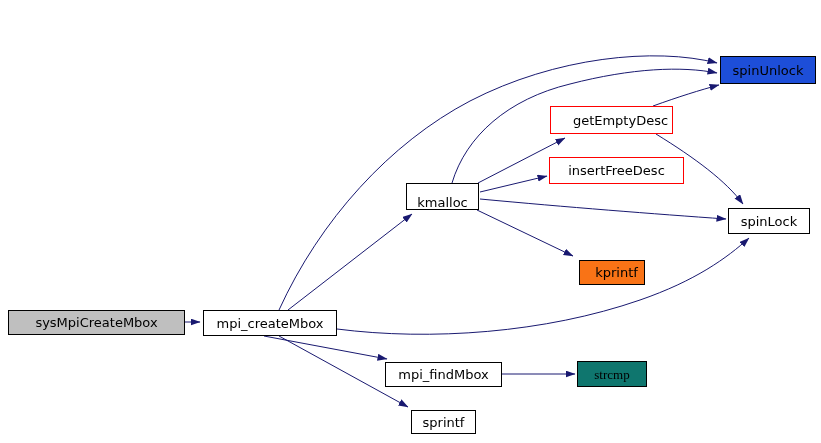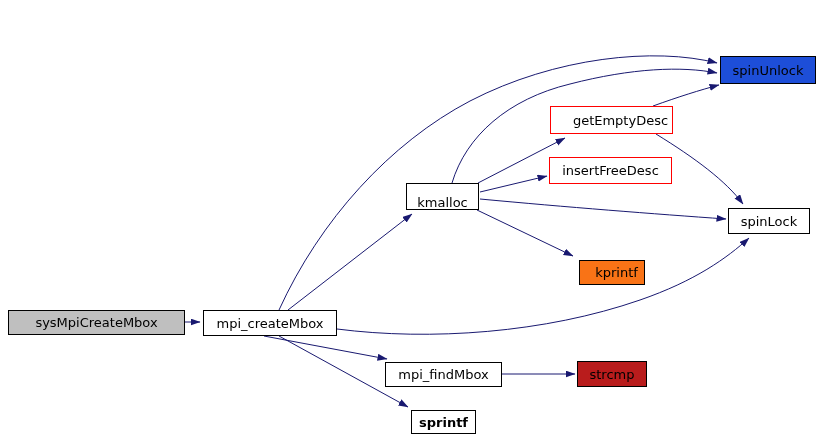--- a/index.html
+++ b/index.html
@@ -73,35 +73,35 @@
       </div>
       <div class="graph-node" style="left: 203px; top: 310px; width: 134px; height: 26px; background: rgb(255, 255, 255); border-color: rgb(0, 0, 0);">
         <span>mpi_createMbox</span>
       </div>
       <div class="graph-node" style="left: 406px; top: 183px; width: 73px; height: 27px; background: rgb(255, 255, 255); border-color: rgb(0, 0, 0); align-items: flex-end;">
         <span>kmalloc</span>
       </div>
       <div class="graph-node" style="left: 550px; top: 106px; width: 123px; height: 28px; background: rgb(255, 255, 255); border-color: rgb(255, 0, 0); padding-left: 18px;">
         <span>getEmptyDesc</span>
       </div>
-      <div class="graph-node" style="left: 549px; top: 157px; width: 123px; height: 27px; background: rgb(255, 255, 255); border-color: rgb(255, 0, 0);">
+      <div class="graph-node" style="left: 549px; top: 157px; width: 135px; height: 27px; background: rgb(255, 255, 255); border-color: rgb(255, 0, 0);">
         <span>insertFreeDesc</span>
       </div>
       <div class="graph-node" style="left: 720px; top: 56px; width: 96px; height: 28px; background: #1d4ed8; border-color: rgb(0, 0, 0);">
         <span>spinUnlock</span>
       </div>
       <div class="graph-node" style="left: 728px; top: 208px; width: 82px; height: 26px; background: rgb(255, 255, 255); border-color: rgb(0, 0, 0);">
         <span>spinLock</span>
       </div>
       <div class="graph-node" style="left: 579px; top: 260px; width: 66px; height: 25px; background: #f97316; border-color: rgb(0, 0, 0); padding-left: 9px;">
         <span>kprintf</span>
       </div>
       <div class="graph-node" style="left: 385px; top: 362px; width: 117px; height: 25px; background: rgb(255, 255, 255); border-color: rgb(0, 0, 0);">
         <span>mpi_findMbox</span>
       </div>
-      <div class="graph-node" style="left: 577px; top: 361px; width: 70px; height: 26px; background: #b91c1c; border-color: rgb(0, 0, 0);">
+      <div class="graph-node" style="left: 577px; top: 361px; width: 70px; height: 26px; background: #0f766e; border-color: rgb(0, 0, 0); font-family: Liberation Serif, serif;">
         <span>strcmp</span>
       </div>
-      <div class="graph-node" style="left: 411px; top: 410px; width: 65px; height: 24px; background: rgb(255, 255, 255); border-color: rgb(0, 0, 0); font-weight: bold;">
+      <div class="graph-node" style="left: 411px; top: 410px; width: 65px; height: 24px; background: rgb(255, 255, 255); border-color: rgb(0, 0, 0);">
         <span>sprintf</span>
       </div>
     </div>
 </div>
 
 </body></html>

